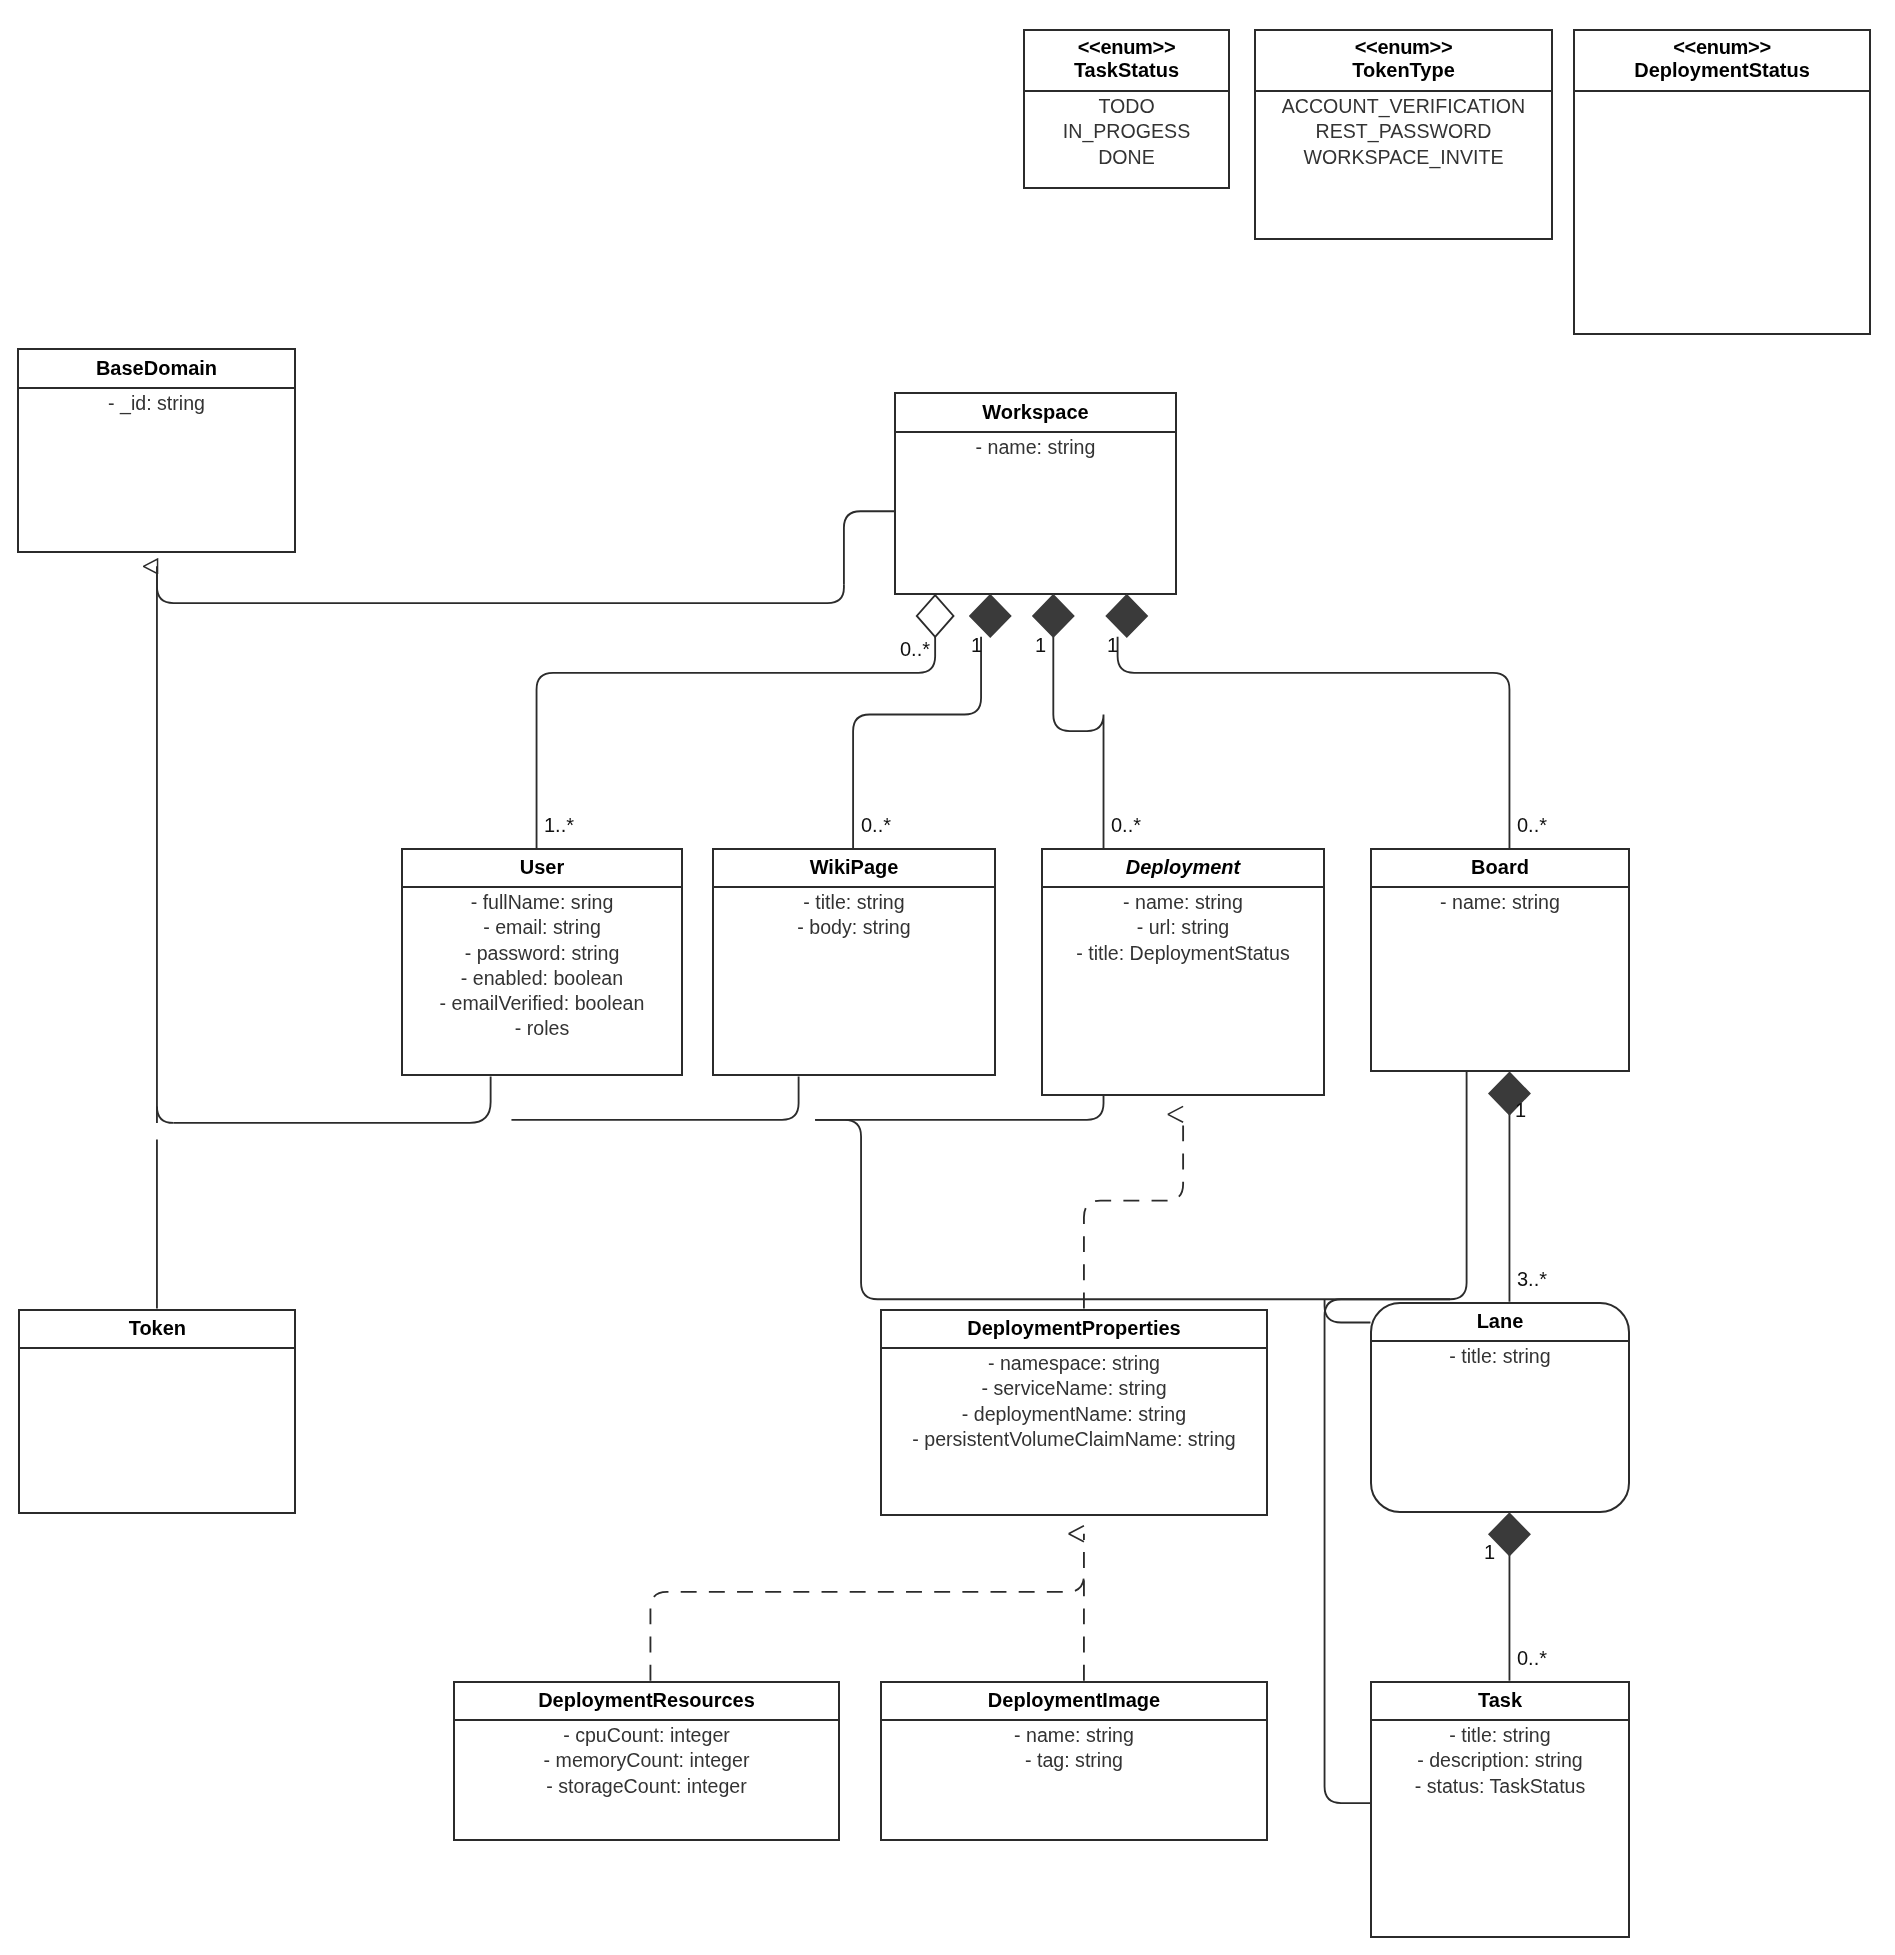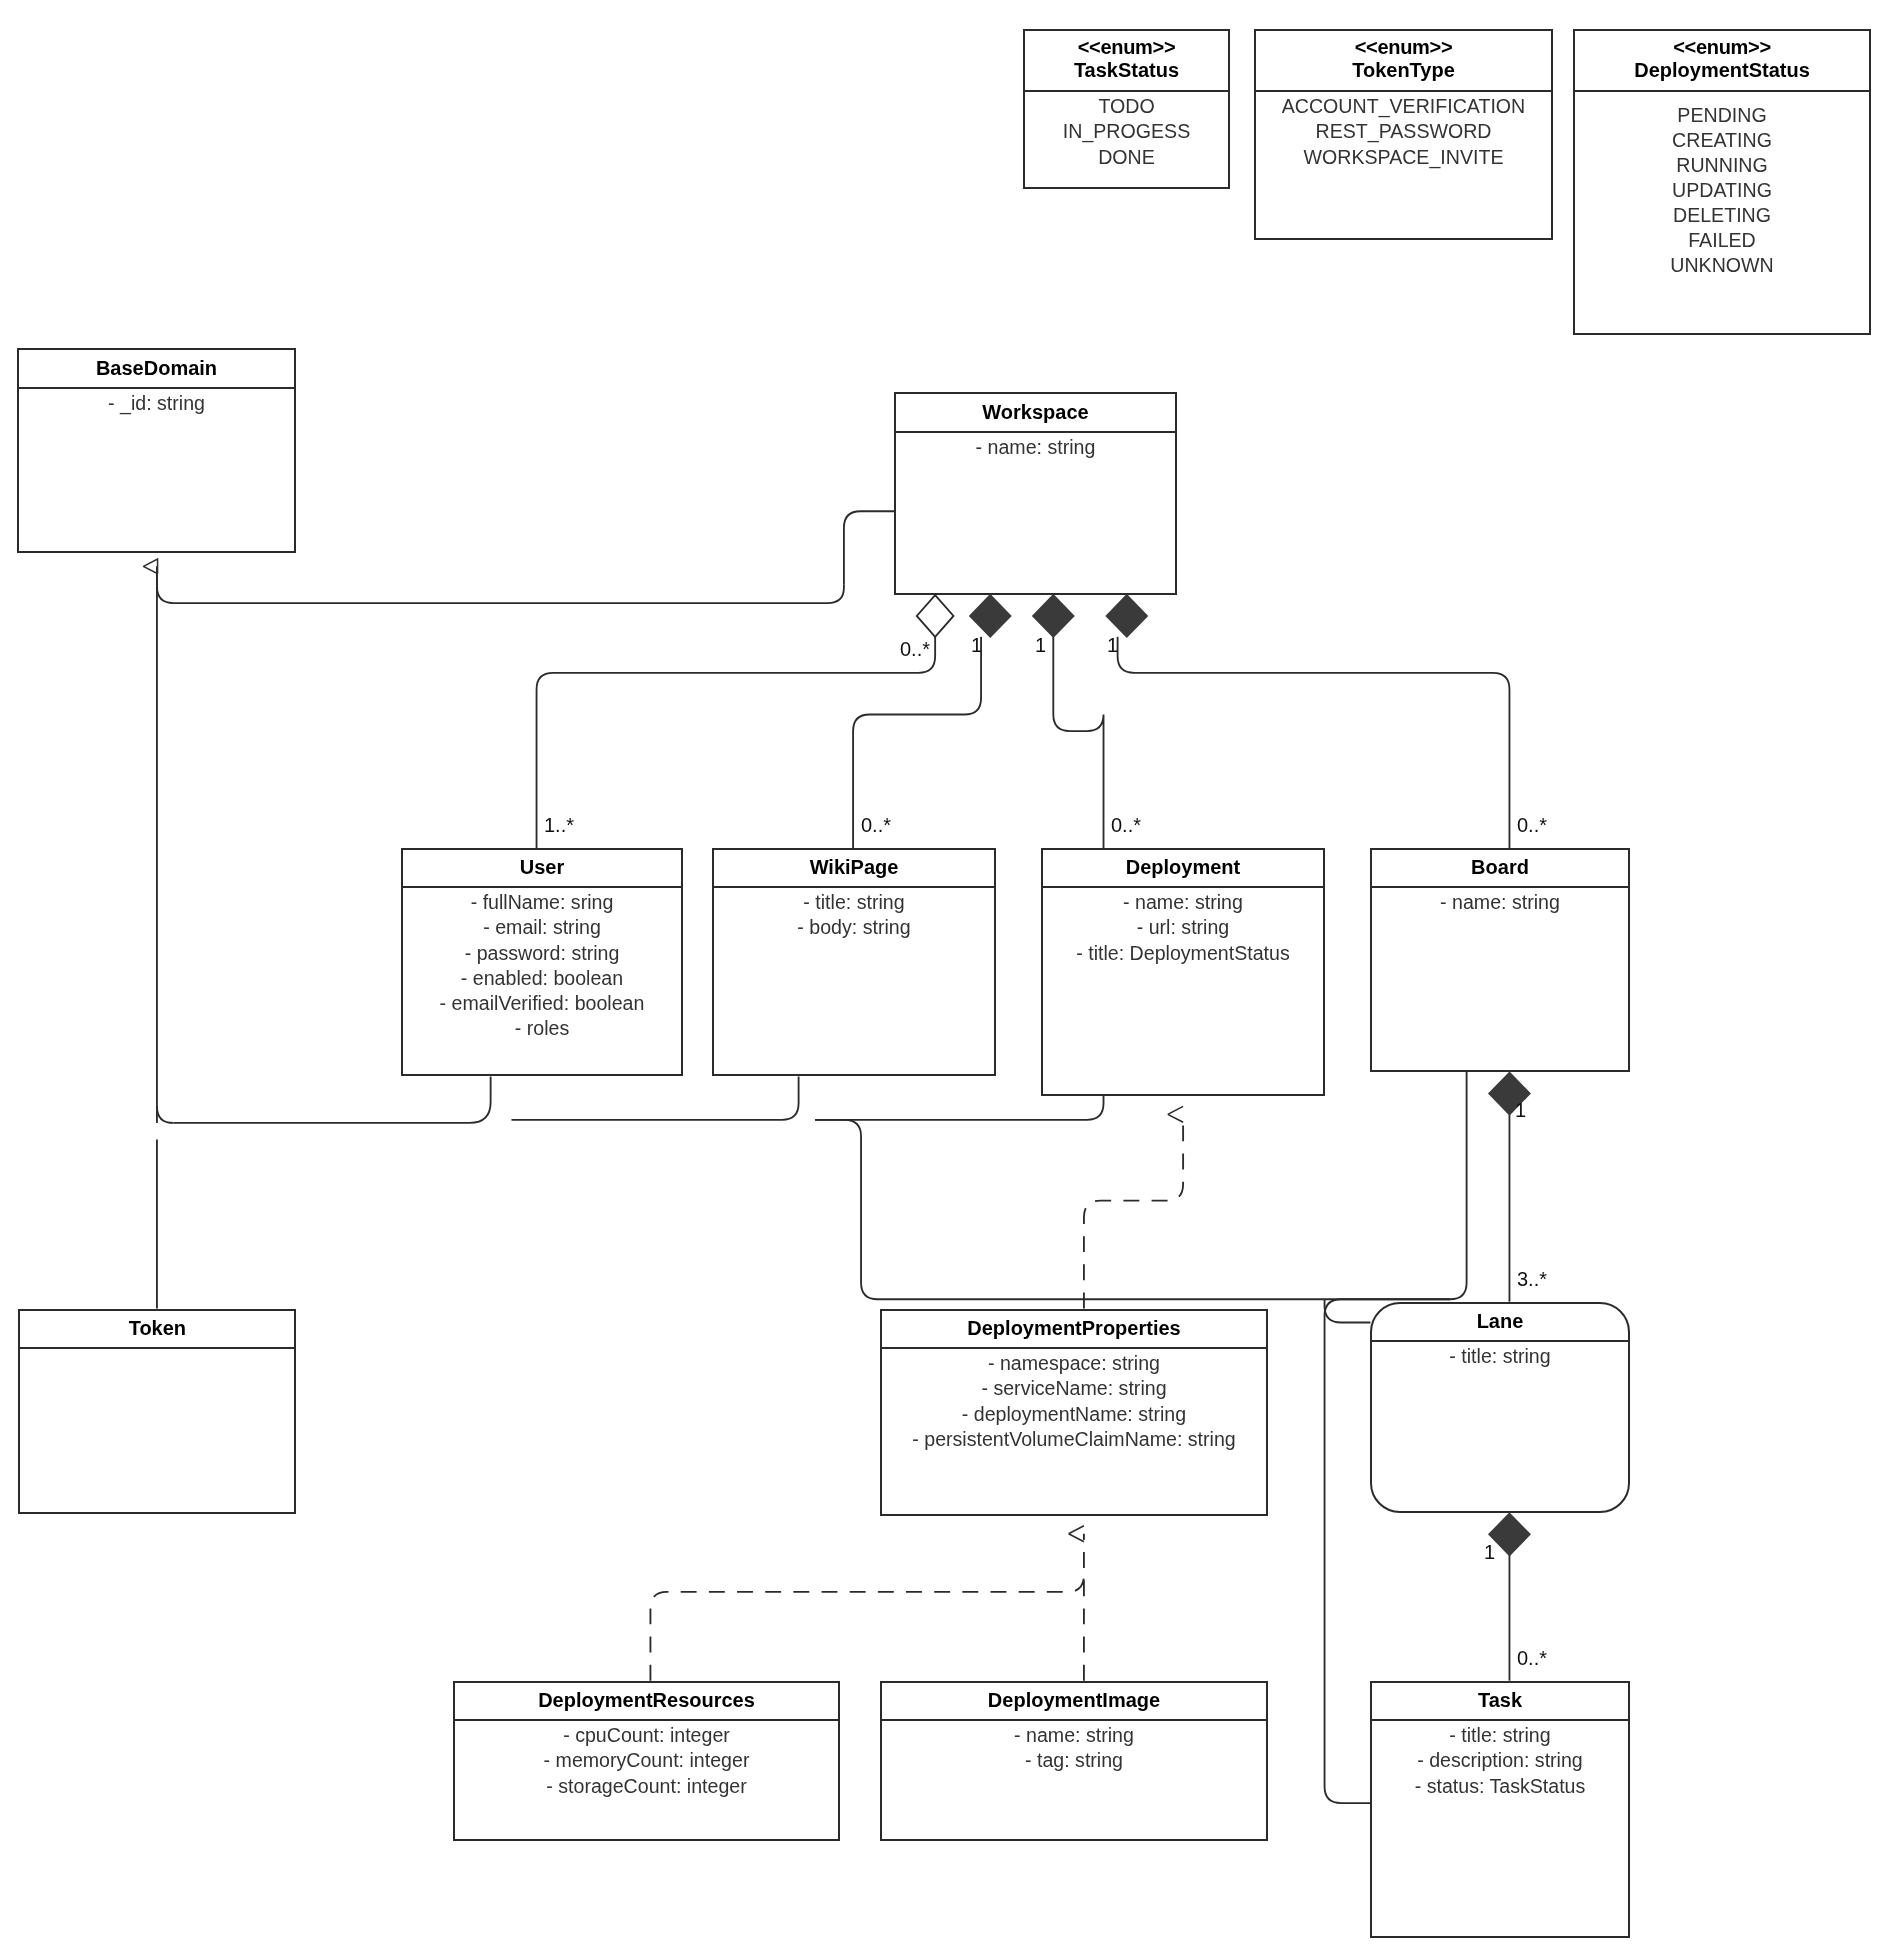--- a/index.html
+++ b/index.html
@@ -155,29 +155,20 @@
       <div class="uml-attr">REST_PASSWORD</div>
       <div class="uml-attr">WORKSPACE_INVITE</div>
     </div>
   </div>
 
   <div class="uml-class" style="left:1573px; top:29px; width:298px; height:306px;">
     <div class="uml-header" style="height:61px;">
       <div class="uml-stereotype">&lt;&lt;enum&gt;&gt;</div>
       <div class="uml-title">DeploymentStatus</div>
     </div>
-    <div class="uml-body" style="justify-content:flex-start; padding-top:11px;">
-      <div class="uml-attr">PENDING</div>
-      <div class="uml-attr">CREATING</div>
-      <div class="uml-attr">RUNNING</div>
-      <div class="uml-attr">UPDATING</div>
-      <div class="uml-attr">DELETING</div>
-      <div class="uml-attr">FAILED</div>
-      <div class="uml-attr">UNKNOWN</div>
-    </div>
   </div>
 
   <div class="uml-class" style="left:17px; top:348px; width:279px; height:205px;">
     <div class="uml-header" style="height:39px; padding:3.7px;">
       <div class="uml-title">BaseDomain</div>
     </div>
     <div class="uml-body">
       <div class="uml-attr">- _id: string</div>
     </div>
   </div>
@@ -209,21 +200,21 @@
     <div class="uml-header" style="height:38px; padding:3.7px;">
       <div class="uml-title">WikiPage</div>
     </div>
     <div class="uml-body">
       <div class="uml-attr">- title: string</div>
       <div class="uml-attr">- body: string</div>
     </div>
   </div>
 
   <div class="uml-class" style="left:1041px; top:848px; width:284px; height:248px;">
-    <div class="uml-header" style="height:38px; padding:5px;">
+    <div class="uml-header" style="height:38px; padding:5px;font-style:italic;">
       <div class="uml-title">Deployment</div>
     </div>
     <div class="uml-body">
       <div class="uml-attr">- name: string</div>
       <div class="uml-attr">- url: string</div>
       <div class="uml-attr">- title: DeploymentStatus</div>
     </div>
   </div>
 
   <div class="uml-class" style="left:1370px; top:848px; width:260px; height:224px;">

